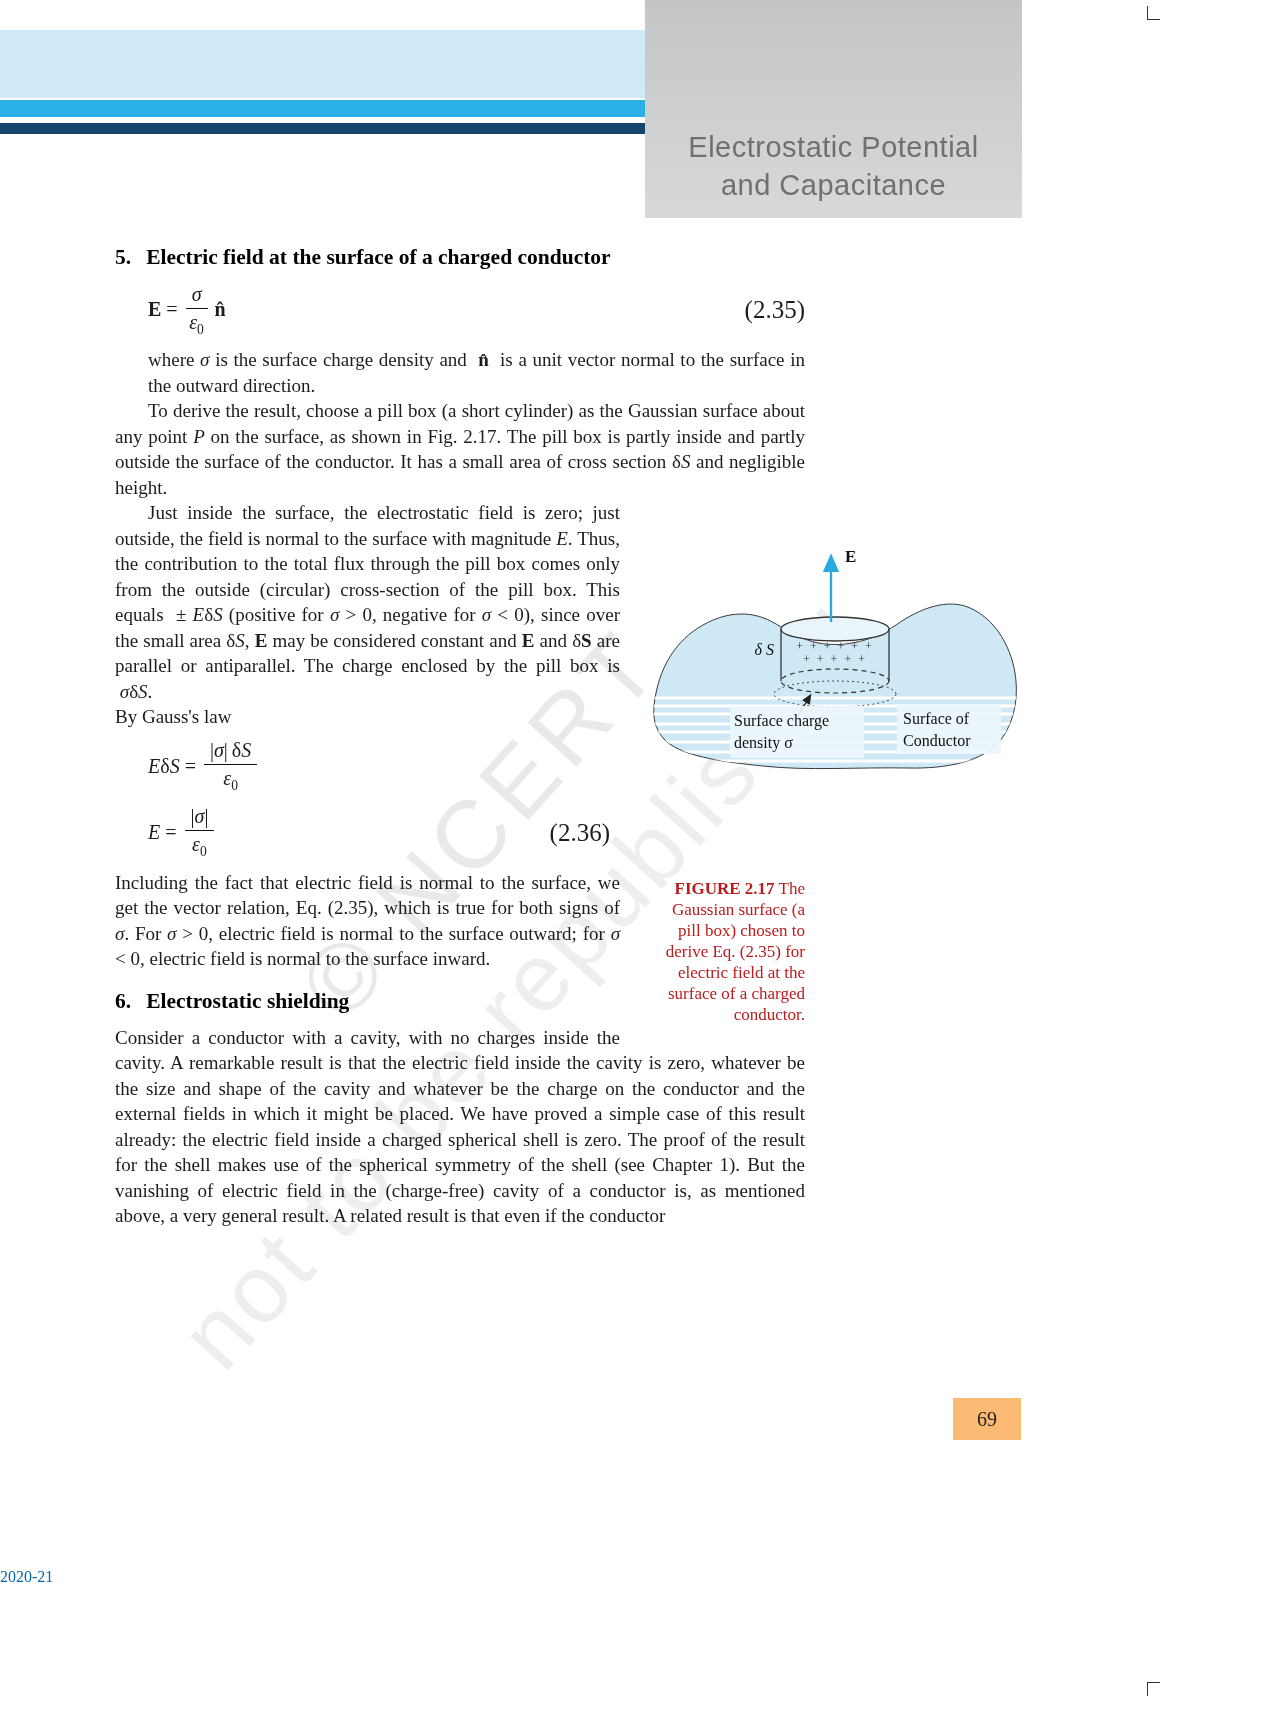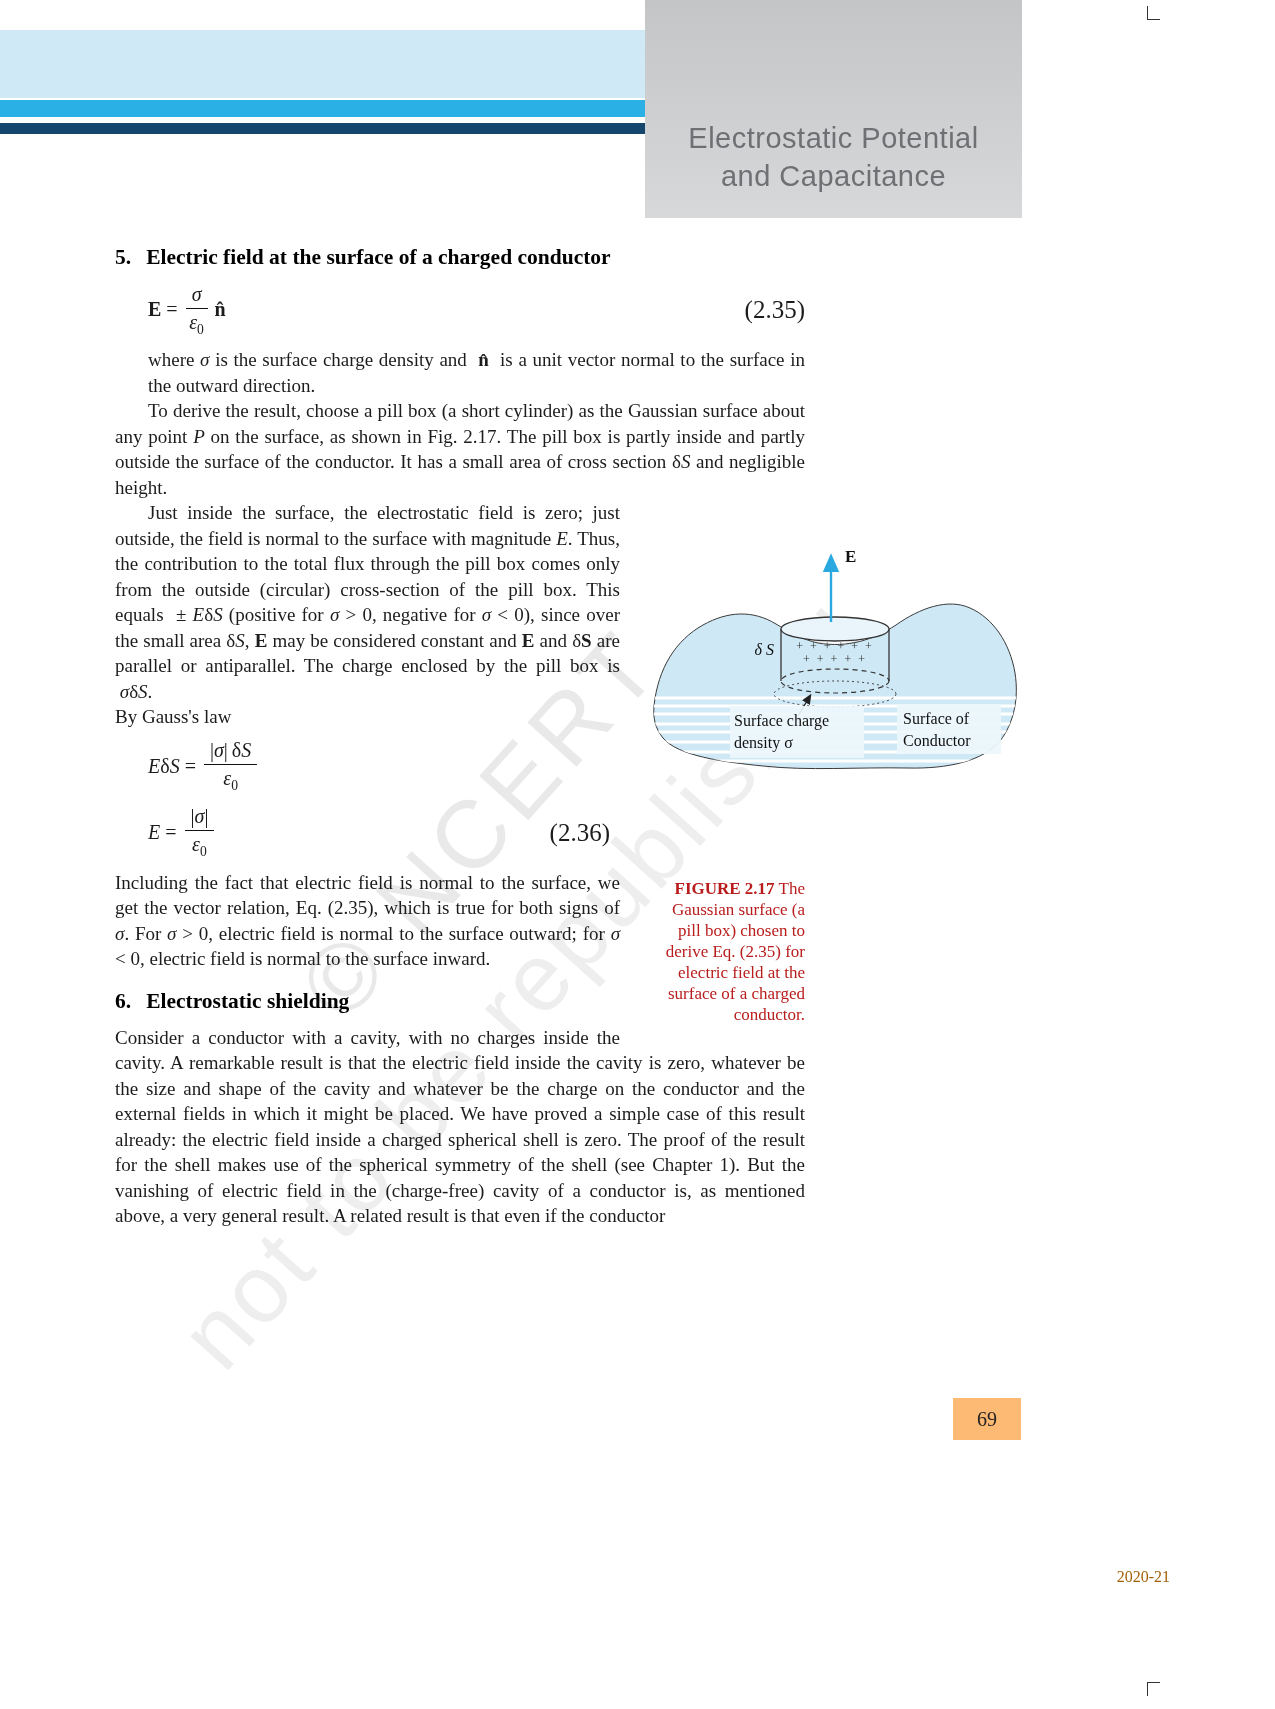--- a/index.html
+++ b/index.html
@@ -6,21 +6,21 @@
   .page{position:relative;width:1275px;height:1709px;background:#ffffff;overflow:hidden;
         font-family:"Liberation Serif",serif;color:#1c1c1c;}
 
   
   .band-light{position:absolute;left:0;top:30px;width:1022px;height:68px;background:#cfe9f6;}
   .band-cyan{position:absolute;left:0;top:100px;width:1022px;height:17px;background:#2ab0e4;}
   .band-navy{position:absolute;left:0;top:123px;width:1022px;height:11px;background:#15476e;}
   .chapter-box{position:absolute;left:645px;top:0;width:377px;height:218px;
                background:linear-gradient(#c3c5c7,#d7d8d9);z-index:4;
                display:flex;flex-direction:column;justify-content:flex-end;align-items:center;
-               padding-bottom:23px;box-sizing:border-box;}
+               padding-bottom:14px;box-sizing:border-box;}
   .chapter-box div{font-family:"Liberation Sans",sans-serif;font-size:29px;line-height:38px;
                    color:#6e7073;letter-spacing:.5px;text-align:center;}
 
   
   .watermark{position:absolute;z-index:2;pointer-events:none;white-space:nowrap;
              font-family:"Liberation Sans",sans-serif;font-weight:400;color:rgba(120,120,120,.16);}
   .wm1{left:360px;top:930px;font-size:96px;letter-spacing:8px;
        transform:rotate(-48deg);transform-origin:left bottom;}
   .wm2{left:240px;top:1280px;font-size:96px;letter-spacing:4px;color:rgba(120,120,120,.13);
        transform:rotate(-48deg);transform-origin:left bottom;}
@@ -52,22 +52,22 @@
   .figure-block{float:right;width:372px;margin:28px 0 12px 28px;position:relative;}
   .figure-block svg{display:block;}
   .fig-caption{margin:10px 4px 0;font-size:17px;line-height:21px;color:#b91c1c;
                text-align:right;text-indent:0 !important;}
   .fig-caption b{font-weight:bold;}
   .svg-label{font-family:"Liberation Serif",serif;}
 
   
   .page-number{position:absolute;left:953px;top:1398px;width:68px;height:42px;background:#fdba74;
                font-size:20px;line-height:42px;text-align:center;color:#222;z-index:3;}
-  .page-footer{position:absolute;left:0;top:1568px;width:1170px;text-align:right;
-               font-size:16px;color:#a16207;z-index:3;}
+  .page-footer{position:absolute;left:0;top:1568px;width:1170px;text-align:left;
+               font-size:16px;color:#0369a1;z-index:3;}
 
   
   .mark-tr{position:absolute;left:1147px;top:6px;width:12px;height:13px;
            border-left:1.6px solid #333;border-bottom:1.6px solid #333;}
   .mark-br{position:absolute;left:1147px;top:1682px;width:12px;height:13px;
            border-left:1.6px solid #333;border-top:1.6px solid #333;}
 </style>
 </head>
 <body>
 

